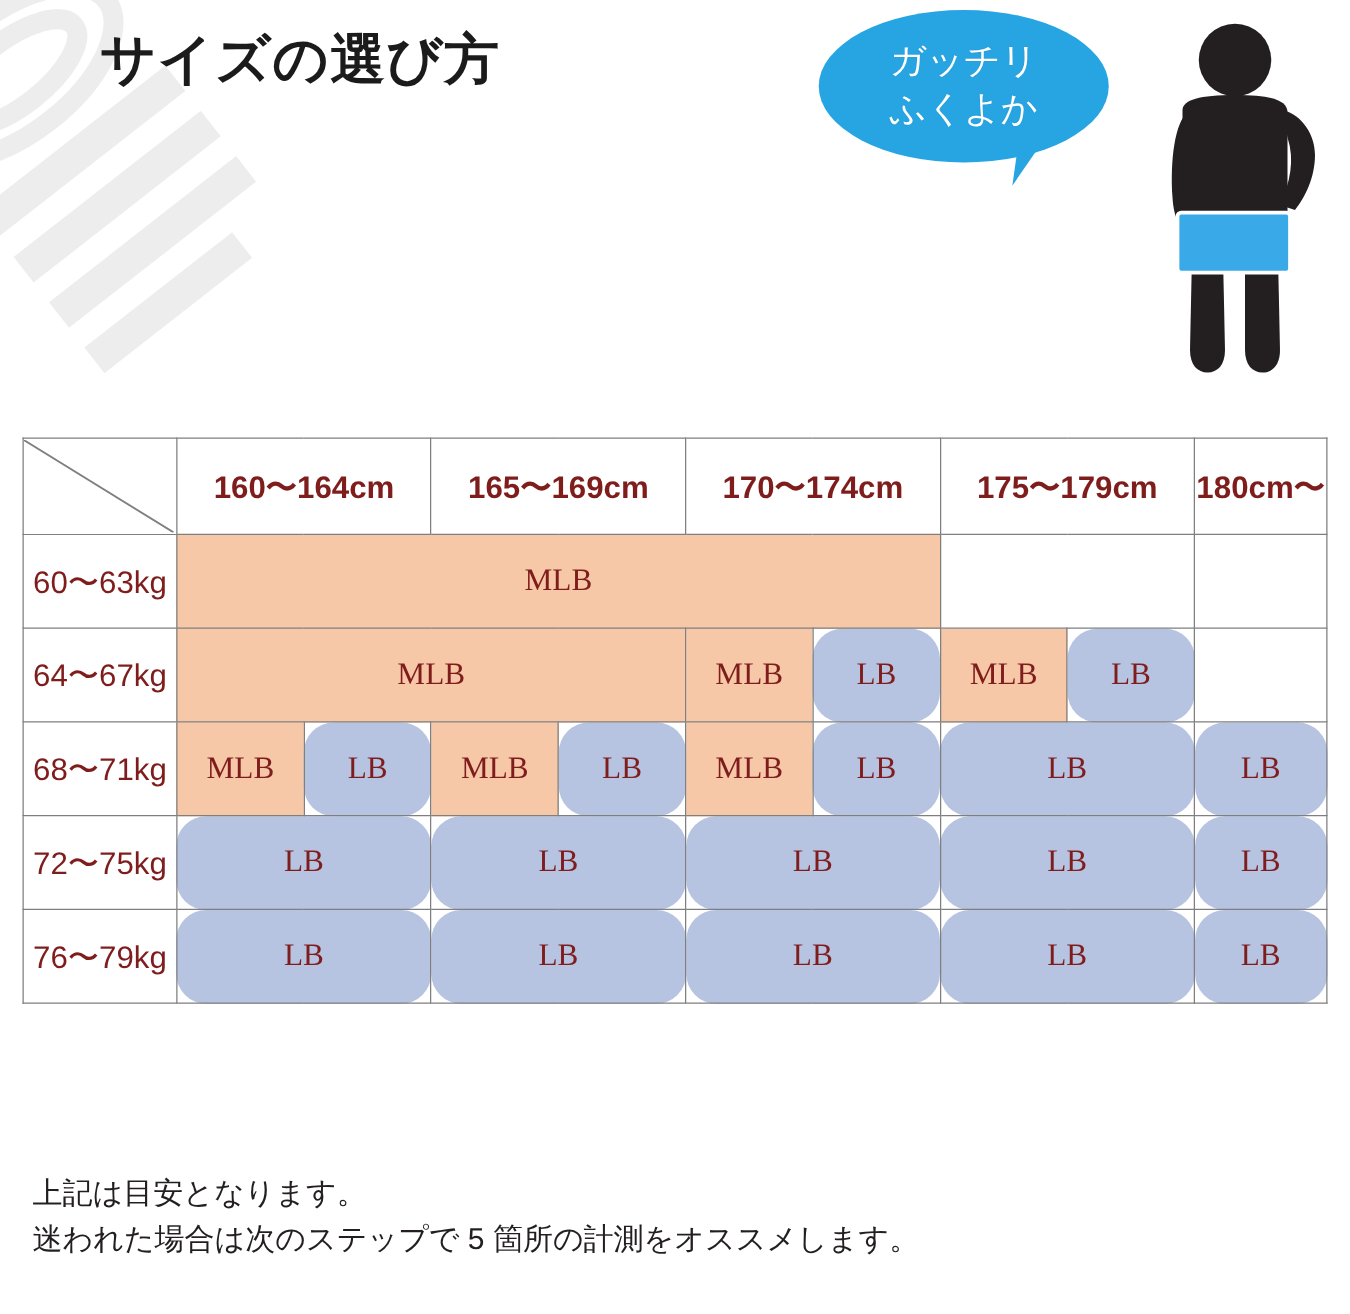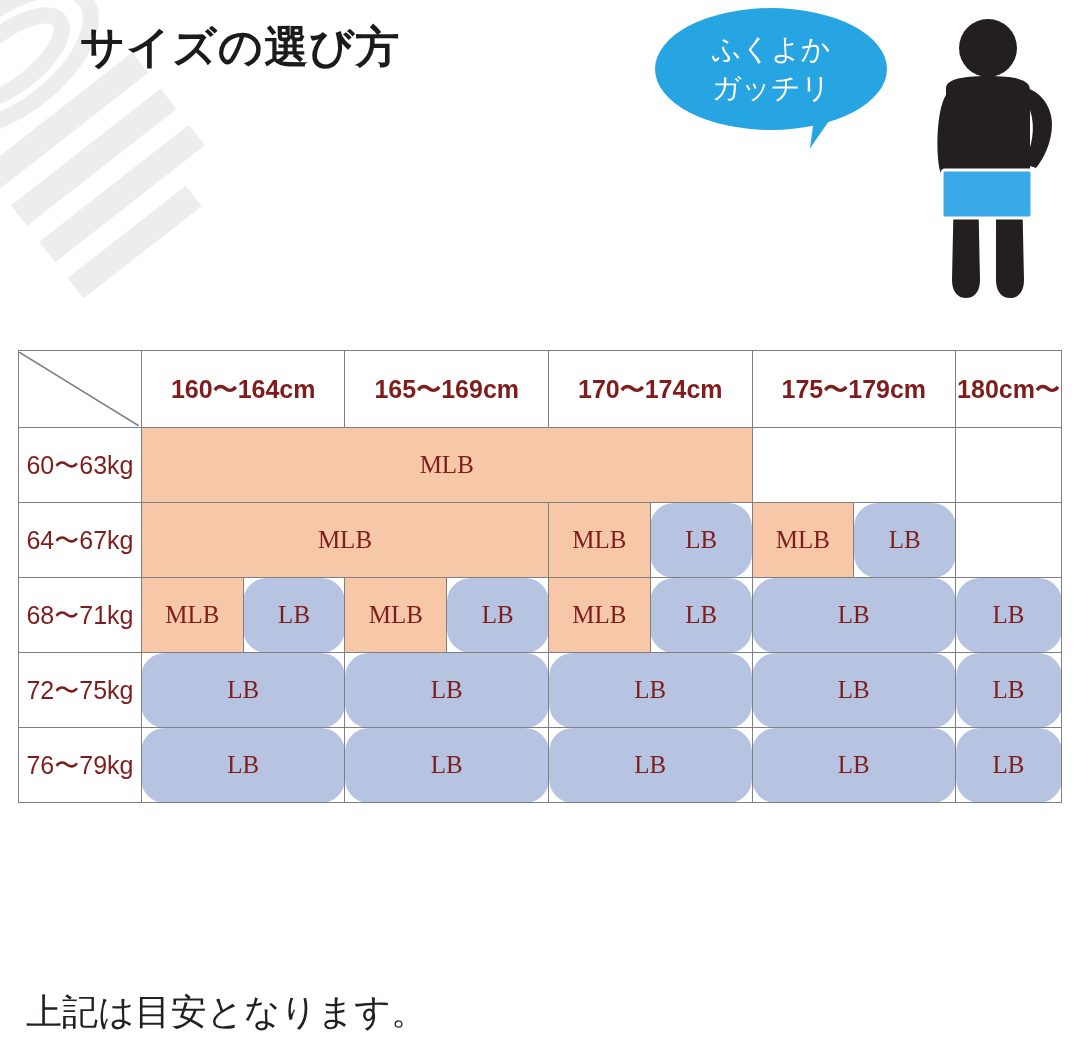--- a/index.html
+++ b/index.html
@@ -157,22 +157,22 @@
     border-radius: 24px;
   }
   .cell-empty {
     background: #ffffff !important;
   }
 
   
   .footnotes {
     position: absolute;
     left: 26px;
-    top: 984px;
-    font-size: 36px;
+    top: 936px;
+    font-size: 24px;
     line-height: 1.55;
     color: #231f20;
     white-space: nowrap;
   }
 </style>
 </head>
 <body>
 
 <div class="page">
 
@@ -189,22 +189,22 @@
     </g>
   </svg>
 
   <div class="heading">サイズの選び方</div>
 
 
   <div class="balloon">
     <div class="bubble"></div>
     <div class="tail"></div>
     <div class="btext">
+      <span>ガッチリ</span>
       <span>ふくよか</span>
-      <span>ガッチリ</span>
     </div>
   </div>
 
   <svg class="figure" viewBox="0 0 160 285">
     <g fill="#231f20">
 
       <circle cx="88" cy="30" r="29"></circle>
 
       <path d="M46 70 C46 62 60 58 88 58 C116 58 130 62 130 72 L130 150 C130 162 118 168 88 168 C58 168 46 160 46 148 Z"></path>
 
@@ -295,15 +295,16 @@
           <td class="cell-lb" colspan="2">LB</td>
           <td class="cell-lb" colspan="2">LB</td>
           <td class="cell-lb">LB</td>
         </tr>
       </tbody>
     </table>
   </div>
 
   <div class="footnotes">
     <div>上記は目安となります。</div>
+    <div>迷われた場合は次のステップで 5 箇所の計測をオススメします。</div>
   </div>
 
 </div>
 
 </body></html>

